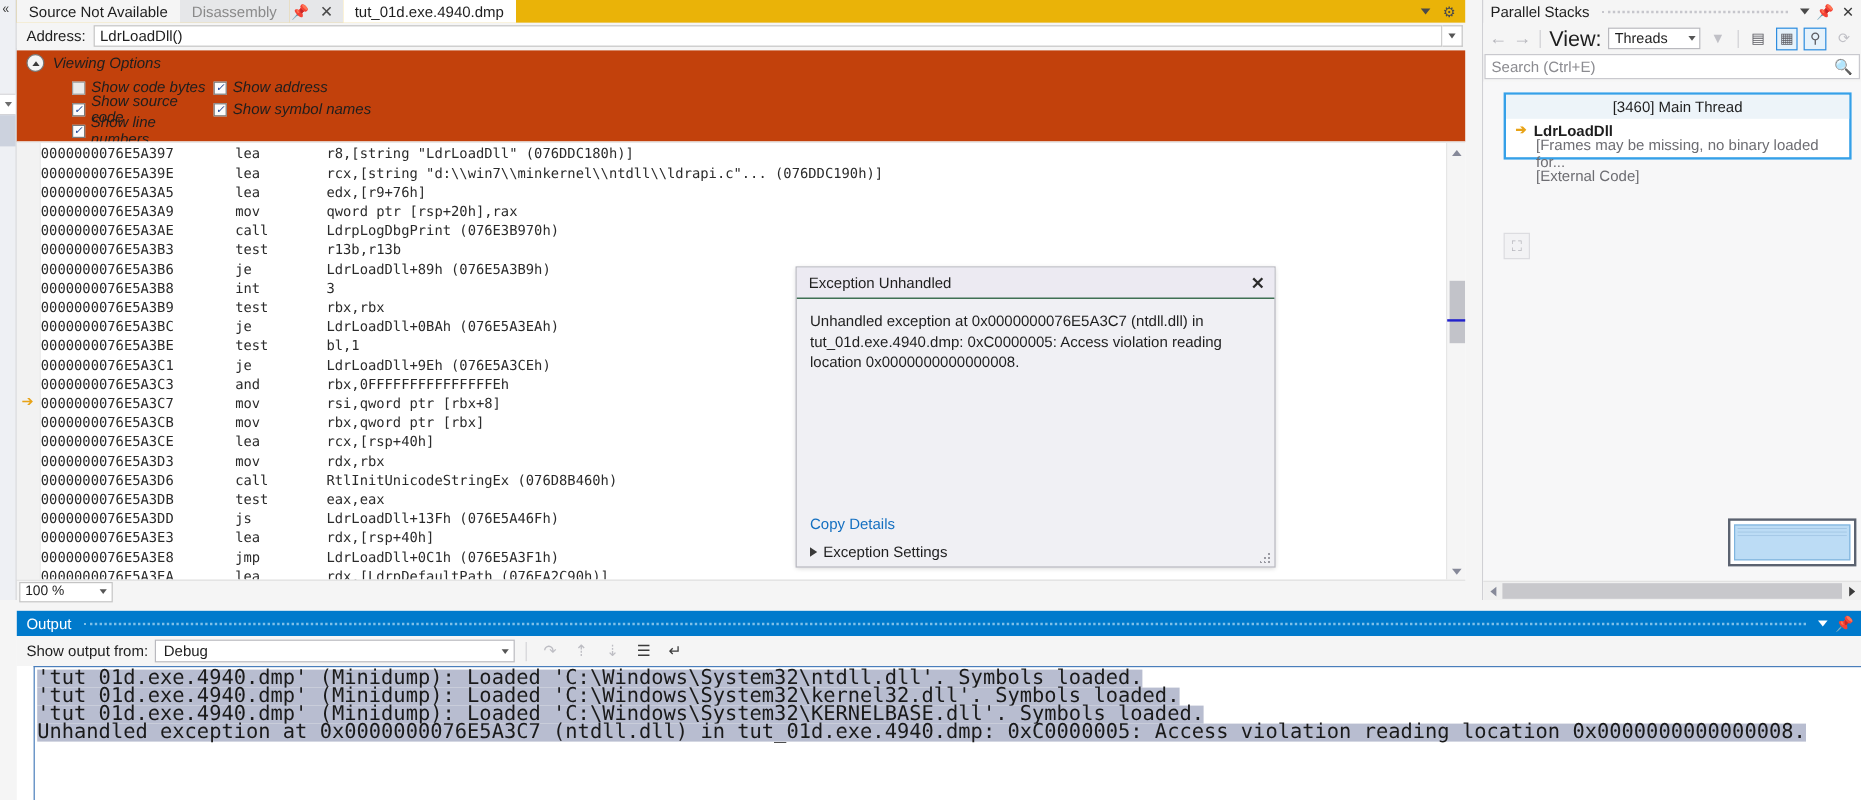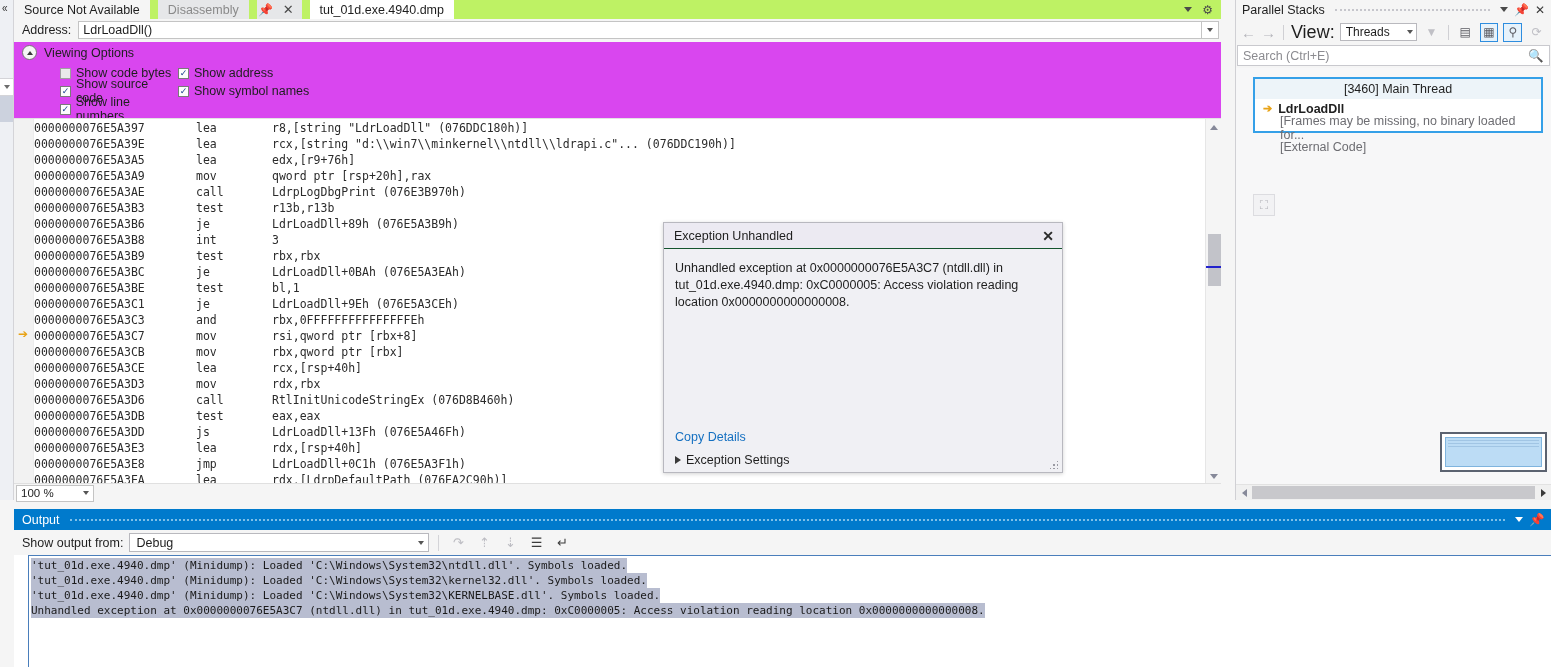--- a/index.html
+++ b/index.html
@@ -32,21 +32,21 @@
     content:""; width:0;height:0;border-left:3px solid transparent;
     border-right:3px solid transparent;border-top:4px solid #6d6d6d;
   }
   .left-rail .selband {
     position:absolute; left:0; top:96px; width:13px; height:26px; background:#ccd2de;
   }
 
   
   .tabbar {
     position:absolute; left:14px; top:0; width:1207px; height:19px;
-    background:#bef264; display:flex; align-items:stretch;gap:8px;
+    background:#eab308; display:flex; align-items:stretch;
   }
   .tab {
     display:flex; align-items:center; padding:0 10px; height:19px;
     font-size:12.5px; white-space:nowrap;
   }
   .tab.active { background:#ffffff; color:#1e1e1e; }
   .tab.inactive { background:#e6e7e9; color:#8a8a8a; }
   .tab.plain { background:#f5f5f5; color:#1e1e1e; }
   .tabicons { display:flex; align-items:center; gap:9px; background:#e6e7e9;
     padding:0 8px 0 2px; height:19px; color:#4a4a4a; }
@@ -73,21 +73,22 @@
   }
   .addr-drop {
     width:17px; height:18px; background:#ffffff; border:1px solid #c4c4c4;
     border-left:none; display:flex;align-items:center;justify-content:center;
     margin-right:2px;
   }
 
   
   .viewopts {
     position:absolute; left:14px; top:42px; width:1207px; height:76px;
-    background:#d946ef;
+    background:#c2410c;
+    font-style:italic;
   }
   .vo-header { display:flex; align-items:center; gap:7px; padding:3px 0 2px 8px; }
   .vo-circle {
     width:15px;height:15px;border-radius:50%;border:1px solid #767676;
     display:flex;align-items:center;justify-content:center;background:#f5f5f5;
   }
   .vo-circle::after {
     content:"";width:0;height:0;border-left:3.5px solid transparent;
     border-right:3.5px solid transparent;border-bottom:4.5px solid #3a3a3a;
   }
@@ -297,21 +298,21 @@
   }
   .out-tb-sep { width:1px;height:16px;background:#d4d4d8; margin:0 3px; }
   .out-ico { width:20px;height:20px;display:flex;align-items:center;
     justify-content:center; font-size:13px; color:#bdbdc3; }
   .out-ico.active { color:#3a3a3a; }
   .out-body {
     position:absolute; left:14px; top:46px; right:0; bottom:0;
     background:#ffffff; border:1px solid #4a7ebb; border-right:none; border-bottom:none;
     padding:2px 0 0 2px;
     font-family:"DejaVu Sans Mono","Liberation Mono",monospace;
-    font-size:11px; line-height:15px; color:#1a1a1a;
+    font-size:17px; line-height:15px; color:#1a1a1a;
     overflow:hidden; white-space:pre;
   }
   .out-line { display:inline-block; background:#b8bdd0; }
   .out-row { height:15px; }
 </style>
 </head>
 <body>
 
 <div class="app">
 

